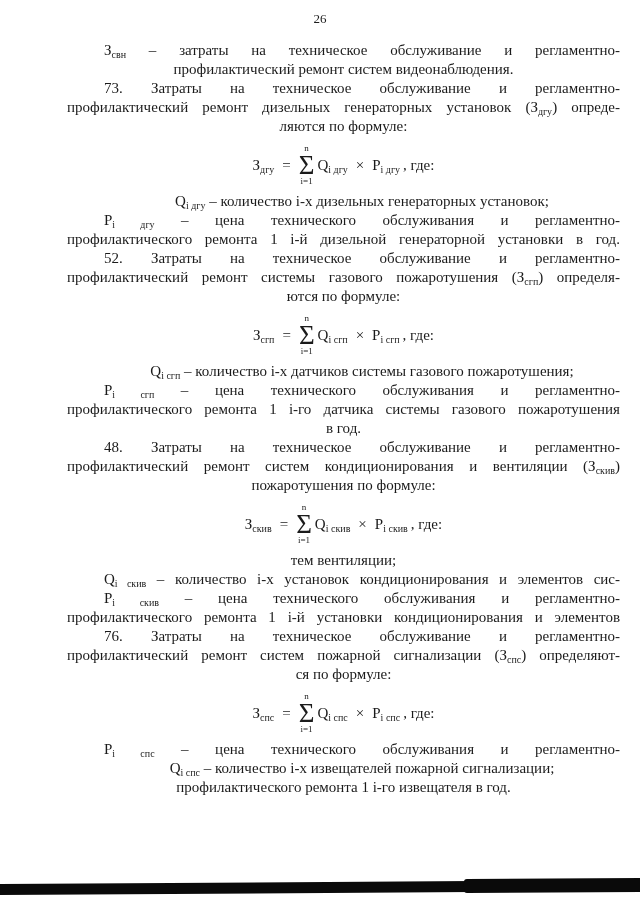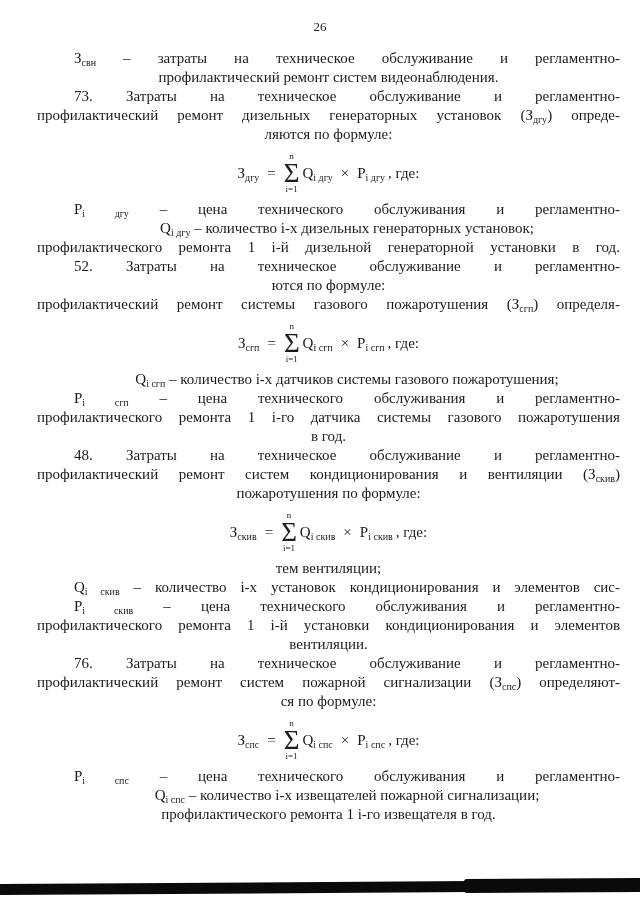--- a/index.html
+++ b/index.html
@@ -6,29 +6,29 @@
   .page {
     position: relative;
     width: 640px;
     height: 905px;
     background: #ffffff;
     overflow: hidden;
     font-family: "Liberation Serif", "DejaVu Serif", serif;
     color: #1b1b1b;
   }
   .pageno {
-    padding-top: 18px;
+    padding-top: 10px;
     height: 17px;
     text-align: center;
     font-size: 13px;
     line-height: 17px;
     margin-bottom: 14px;
   }
   .content {
-    margin-left: 37px;
+    margin-left: 67px;
     margin-right: 20px;
     font-size: 15px;
     line-height: 19px;
   }
   .line { text-align: center; }
   .line.j { text-align: justify; text-align-last: justify; }
   .line.i { text-indent: 37px; }
   sub.s {
     font-size: 10px;
     line-height: 0;
@@ -91,26 +91,26 @@
         <span class="sum">
           <span class="lim">n</span>
           <span class="sigma">Σ</span>
           <span class="lim">i=1</span>
         </span>
         <span>Q<sub class="s">i&nbsp;дгу</sub></span>
         <span class="op">×</span>
         <span>P<sub class="s">i&nbsp;дгу</sub></span>
         <span class="tail">, где:</span>
       </div>
+      <div class="line i">Q<sub class="s">i&nbsp;дгу</sub> – количество i-х дизельных генераторных установок;</div>
       <div class="line i j">P<sub class="s">i&nbsp;дгу</sub> – цена технического обслуживания и регламентно-</div>
-      <div class="line i">Q<sub class="s">i&nbsp;дгу</sub> – количество i-х дизельных генераторных установок;</div>
       <div class="line j">профилактического ремонта 1 i-й дизельной генераторной установки в год.</div>
       <div class="line i j">52. Затраты на техническое обслуживание и регламентно-</div>
+      <div class="line j">профилактический ремонт системы газового пожаротушения (З<sub class="s">сгп</sub>) определя-</div>
       <div class="line">ются по формуле:</div>
-      <div class="line j">профилактический ремонт системы газового пожаротушения (З<sub class="s">сгп</sub>) определя-</div>
       <div class="formula">
         <span>З<sub class="s">сгп</sub></span>
         <span class="op">=</span>
         <span class="sum">
           <span class="lim">n</span>
           <span class="sigma">Σ</span>
           <span class="lim">i=1</span>
         </span>
         <span>Q<sub class="s">i&nbsp;сгп</sub></span>
         <span class="op">×</span>
@@ -134,21 +134,20 @@
         </span>
         <span>Q<sub class="s">i&nbsp;скив</sub></span>
         <span class="op">×</span>
         <span>P<sub class="s">i&nbsp;скив</sub></span>
         <span class="tail">, где:</span>
       </div>
       <div class="line">тем вентиляции;</div>
       <div class="line i j">Q<sub class="s">i&nbsp;скив</sub> – количество i-х установок кондиционирования и элементов сис-</div>
       <div class="line i j">P<sub class="s">i&nbsp;скив</sub> – цена технического обслуживания и регламентно-</div>
       <div class="line j">профилактического ремонта 1 i-й установки кондиционирования и элементов</div>
-      <div class="line">вентиляции.</div>
       <div class="line i j">76. Затраты на техническое обслуживание и регламентно-</div>
       <div class="line j">профилактический ремонт систем пожарной сигнализации (З<sub class="s">спс</sub>) определяют-</div>
       <div class="line">ся по формуле:</div>
       <div class="formula">
         <span>З<sub class="s">спс</sub></span>
         <span class="op">=</span>
         <span class="sum">
           <span class="lim">n</span>
           <span class="sigma">Σ</span>
           <span class="lim">i=1</span>

